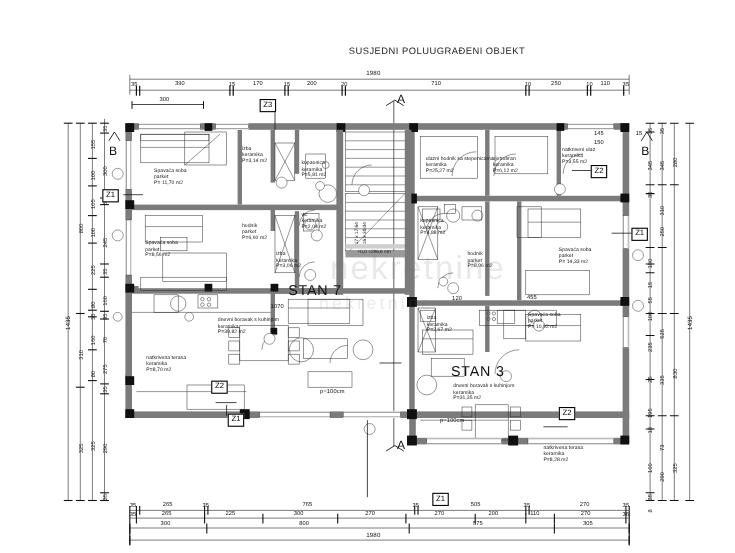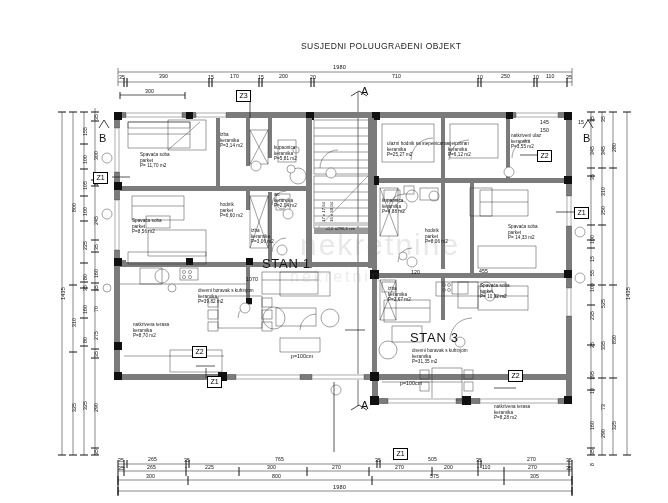--- a/index.html
+++ b/index.html
@@ -514,21 +514,21 @@
     <line x1="556" y1="212" x2="580" y2="212"></line>
     <line x1="196" y1="366" x2="215" y2="366"></line>
     <line x1="206" y1="368" x2="206" y2="378"></line>
     <line x1="334" y1="382" x2="334" y2="452"></line>
     <line x1="402" y1="458" x2="402" y2="448"></line>
     <line x1="494" y1="388" x2="516" y2="388"></line>
     <line x1="345" y1="330" x2="365" y2="330"></line>
   </g>
 </svg>
 
-<div class="title" style="left:301px;top:41px;">SUSJEDNI POLUUGRAĐENI OBJEKT</div>
+<div class="title" style="left:317px;top:41px;">SUSJEDNI POLUUGRAĐENI OBJEKT</div>
 
 <div class="dim big" style="left:333px;top:64px;">1980</div>
 <div class="dim" style="left:119px;top:74px;">35</div>
 <div class="dim" style="left:159px;top:73px;">390</div>
 <div class="dim" style="left:208px;top:74px;">15</div>
 <div class="dim" style="left:230px;top:73px;">170</div>
 <div class="dim" style="left:258px;top:74px;">15</div>
 <div class="dim" style="left:279px;top:73px;">200</div>
 <div class="dim" style="left:310px;top:74px;">20</div>
 <div class="dim" style="left:392px;top:73px;">710</div>
@@ -721,21 +721,21 @@
   <div>dnevni boravak s kuhinjom</div>
   <div>keramika</div>
   <div>P=31,35 m2</div>
 </div>
 <div class="room" style="left:494px;top:404px;">
   <div>natkrivena terasa</div>
   <div>keramika</div>
   <div>P=8,28 m2</div>
 </div>
 
-<div class="stan" style="left:262px;top:256px;">STAN 1</div>
+<div class="stan" style="left:262px;top:256px;">STAN 7</div>
 <div class="stan" style="left:410px;top:330px;">STAN 3</div>
 
 <div class="stairtxt" style="left:321px;top:222px;">17 x 17,64</div>
 <div class="stairtxt" style="left:329px;top:222px;">16 x 30,04</div>
 <div class="leveltxt" style="left:325px;top:226px;">+0,0 =296,6 nm</div>
 
 <div class="zbox" style="left:236px;top:90px;">Z3</div>
 <div class="zbox" style="left:537px;top:150px;">Z2</div>
 <div class="zbox" style="left:93px;top:172px;">Z1</div>
 <div class="zbox" style="left:574px;top:207px;">Z1</div>

